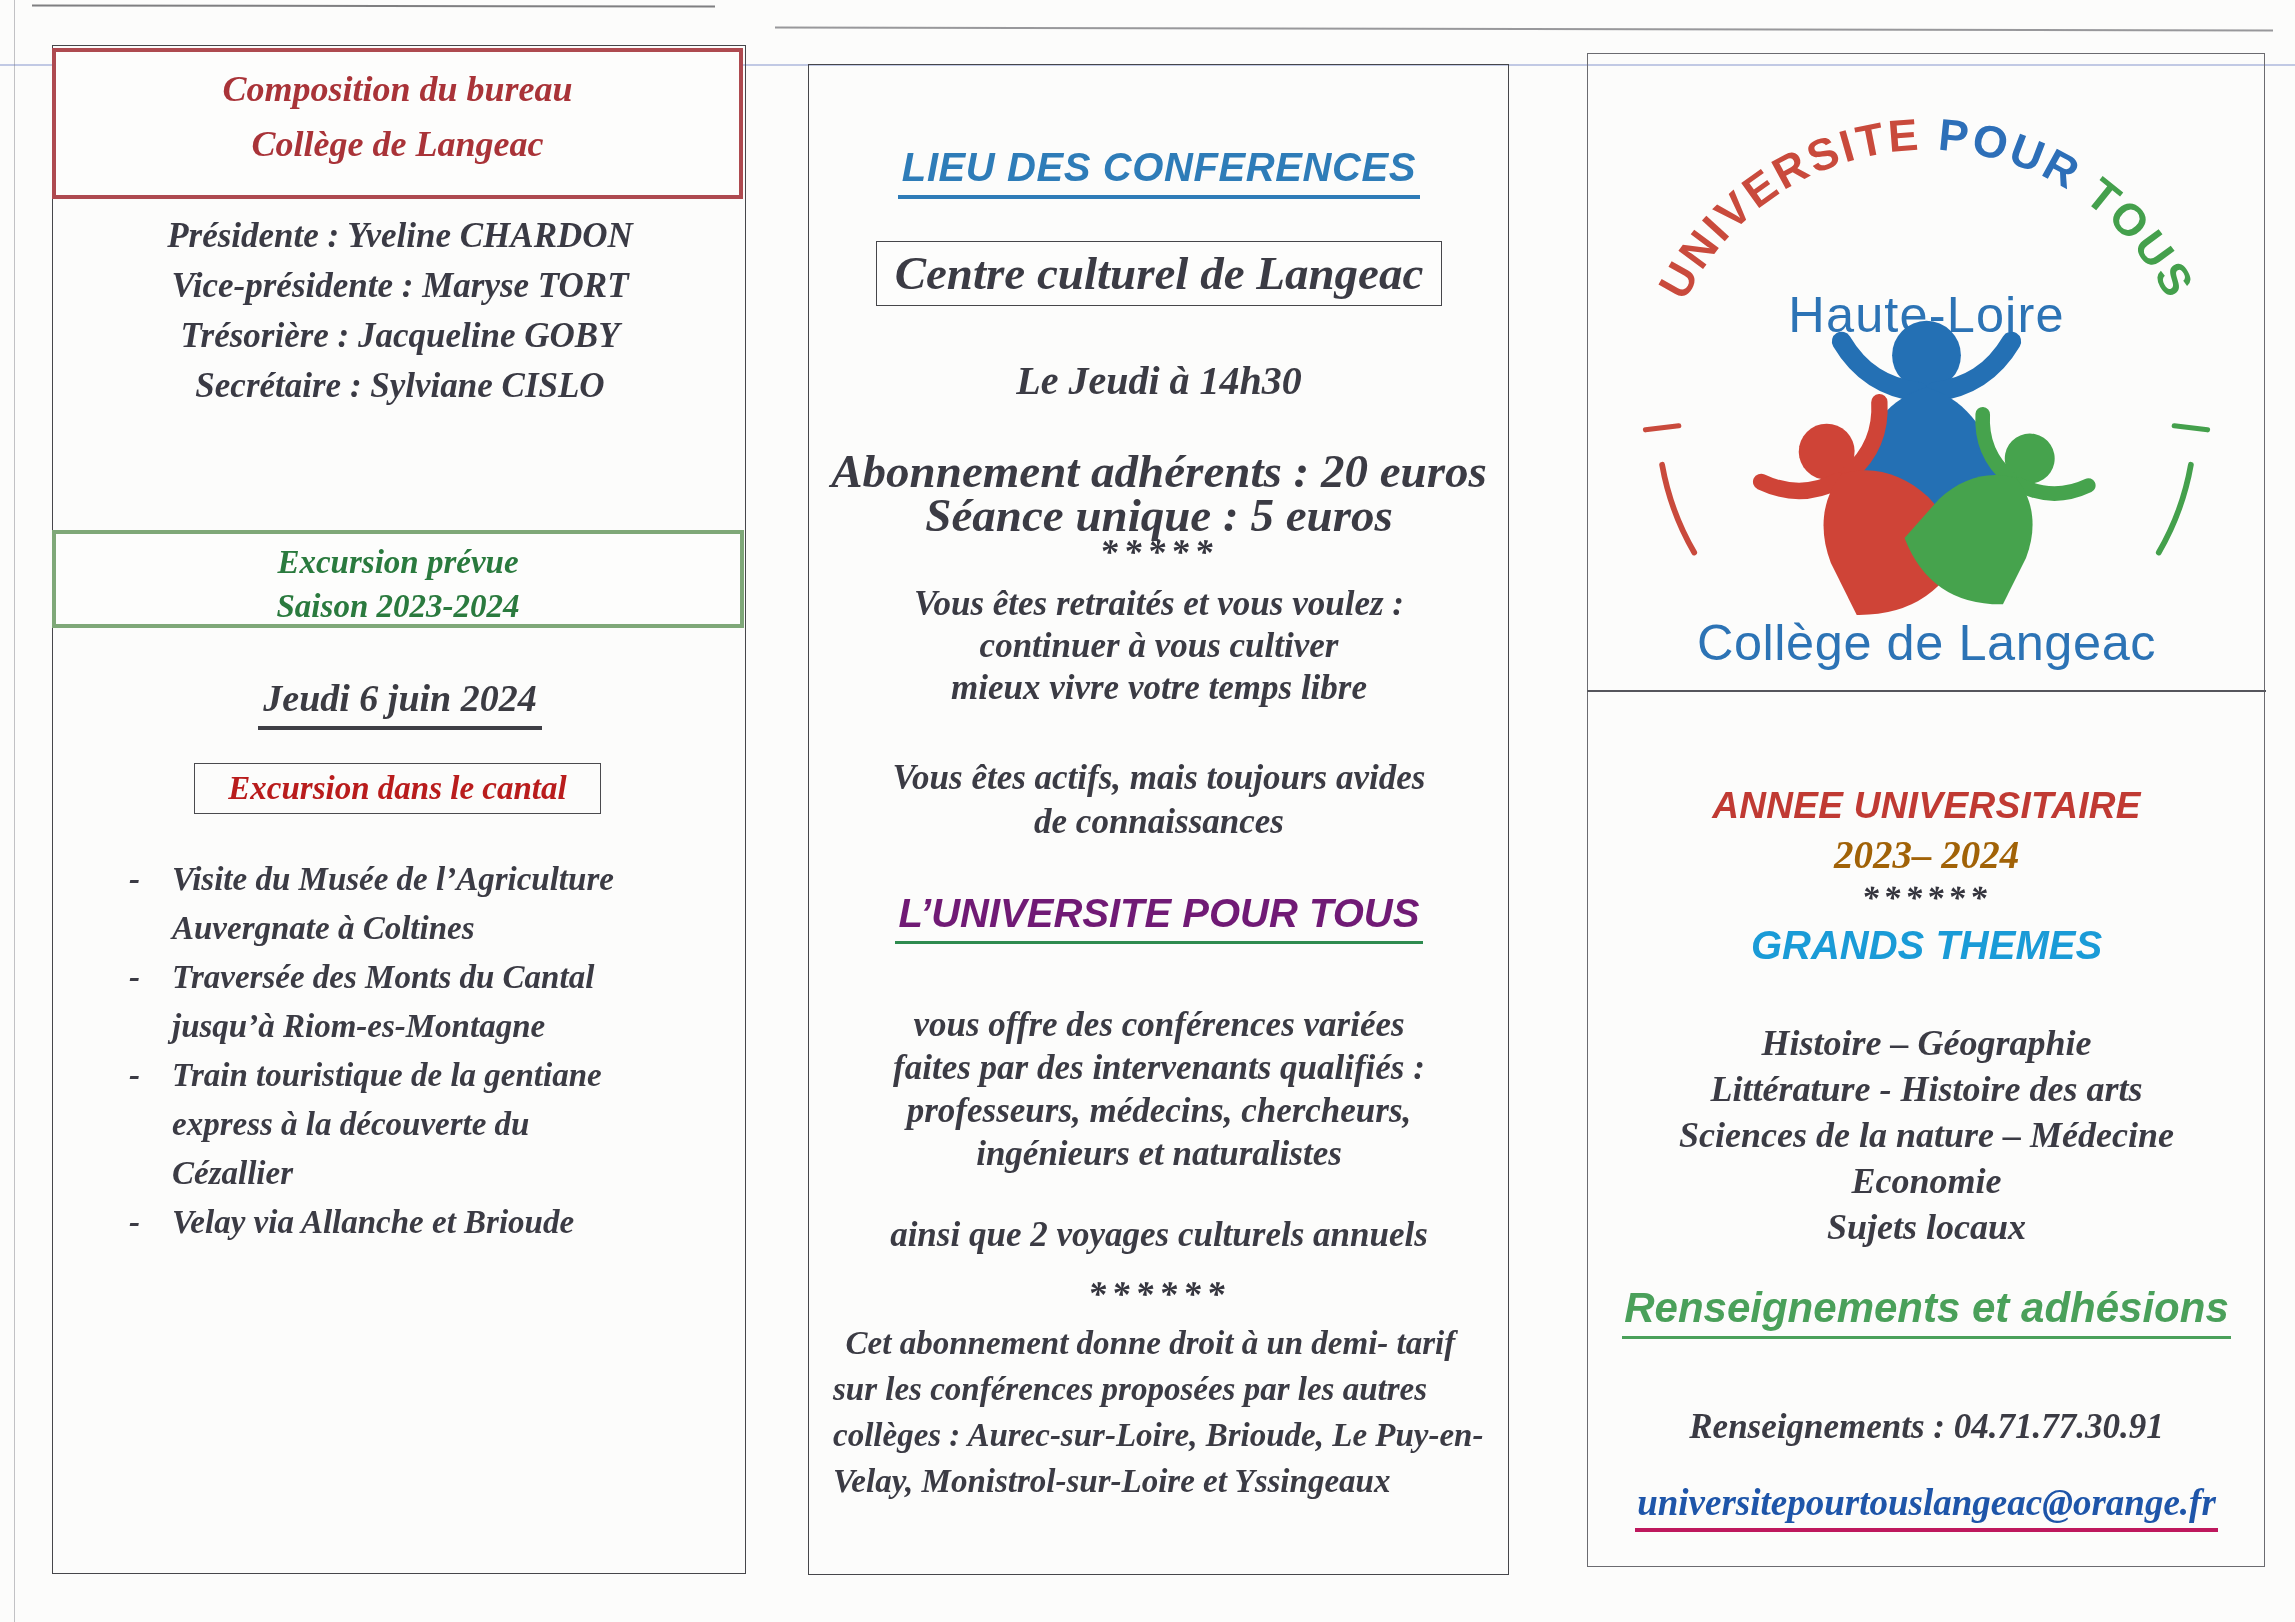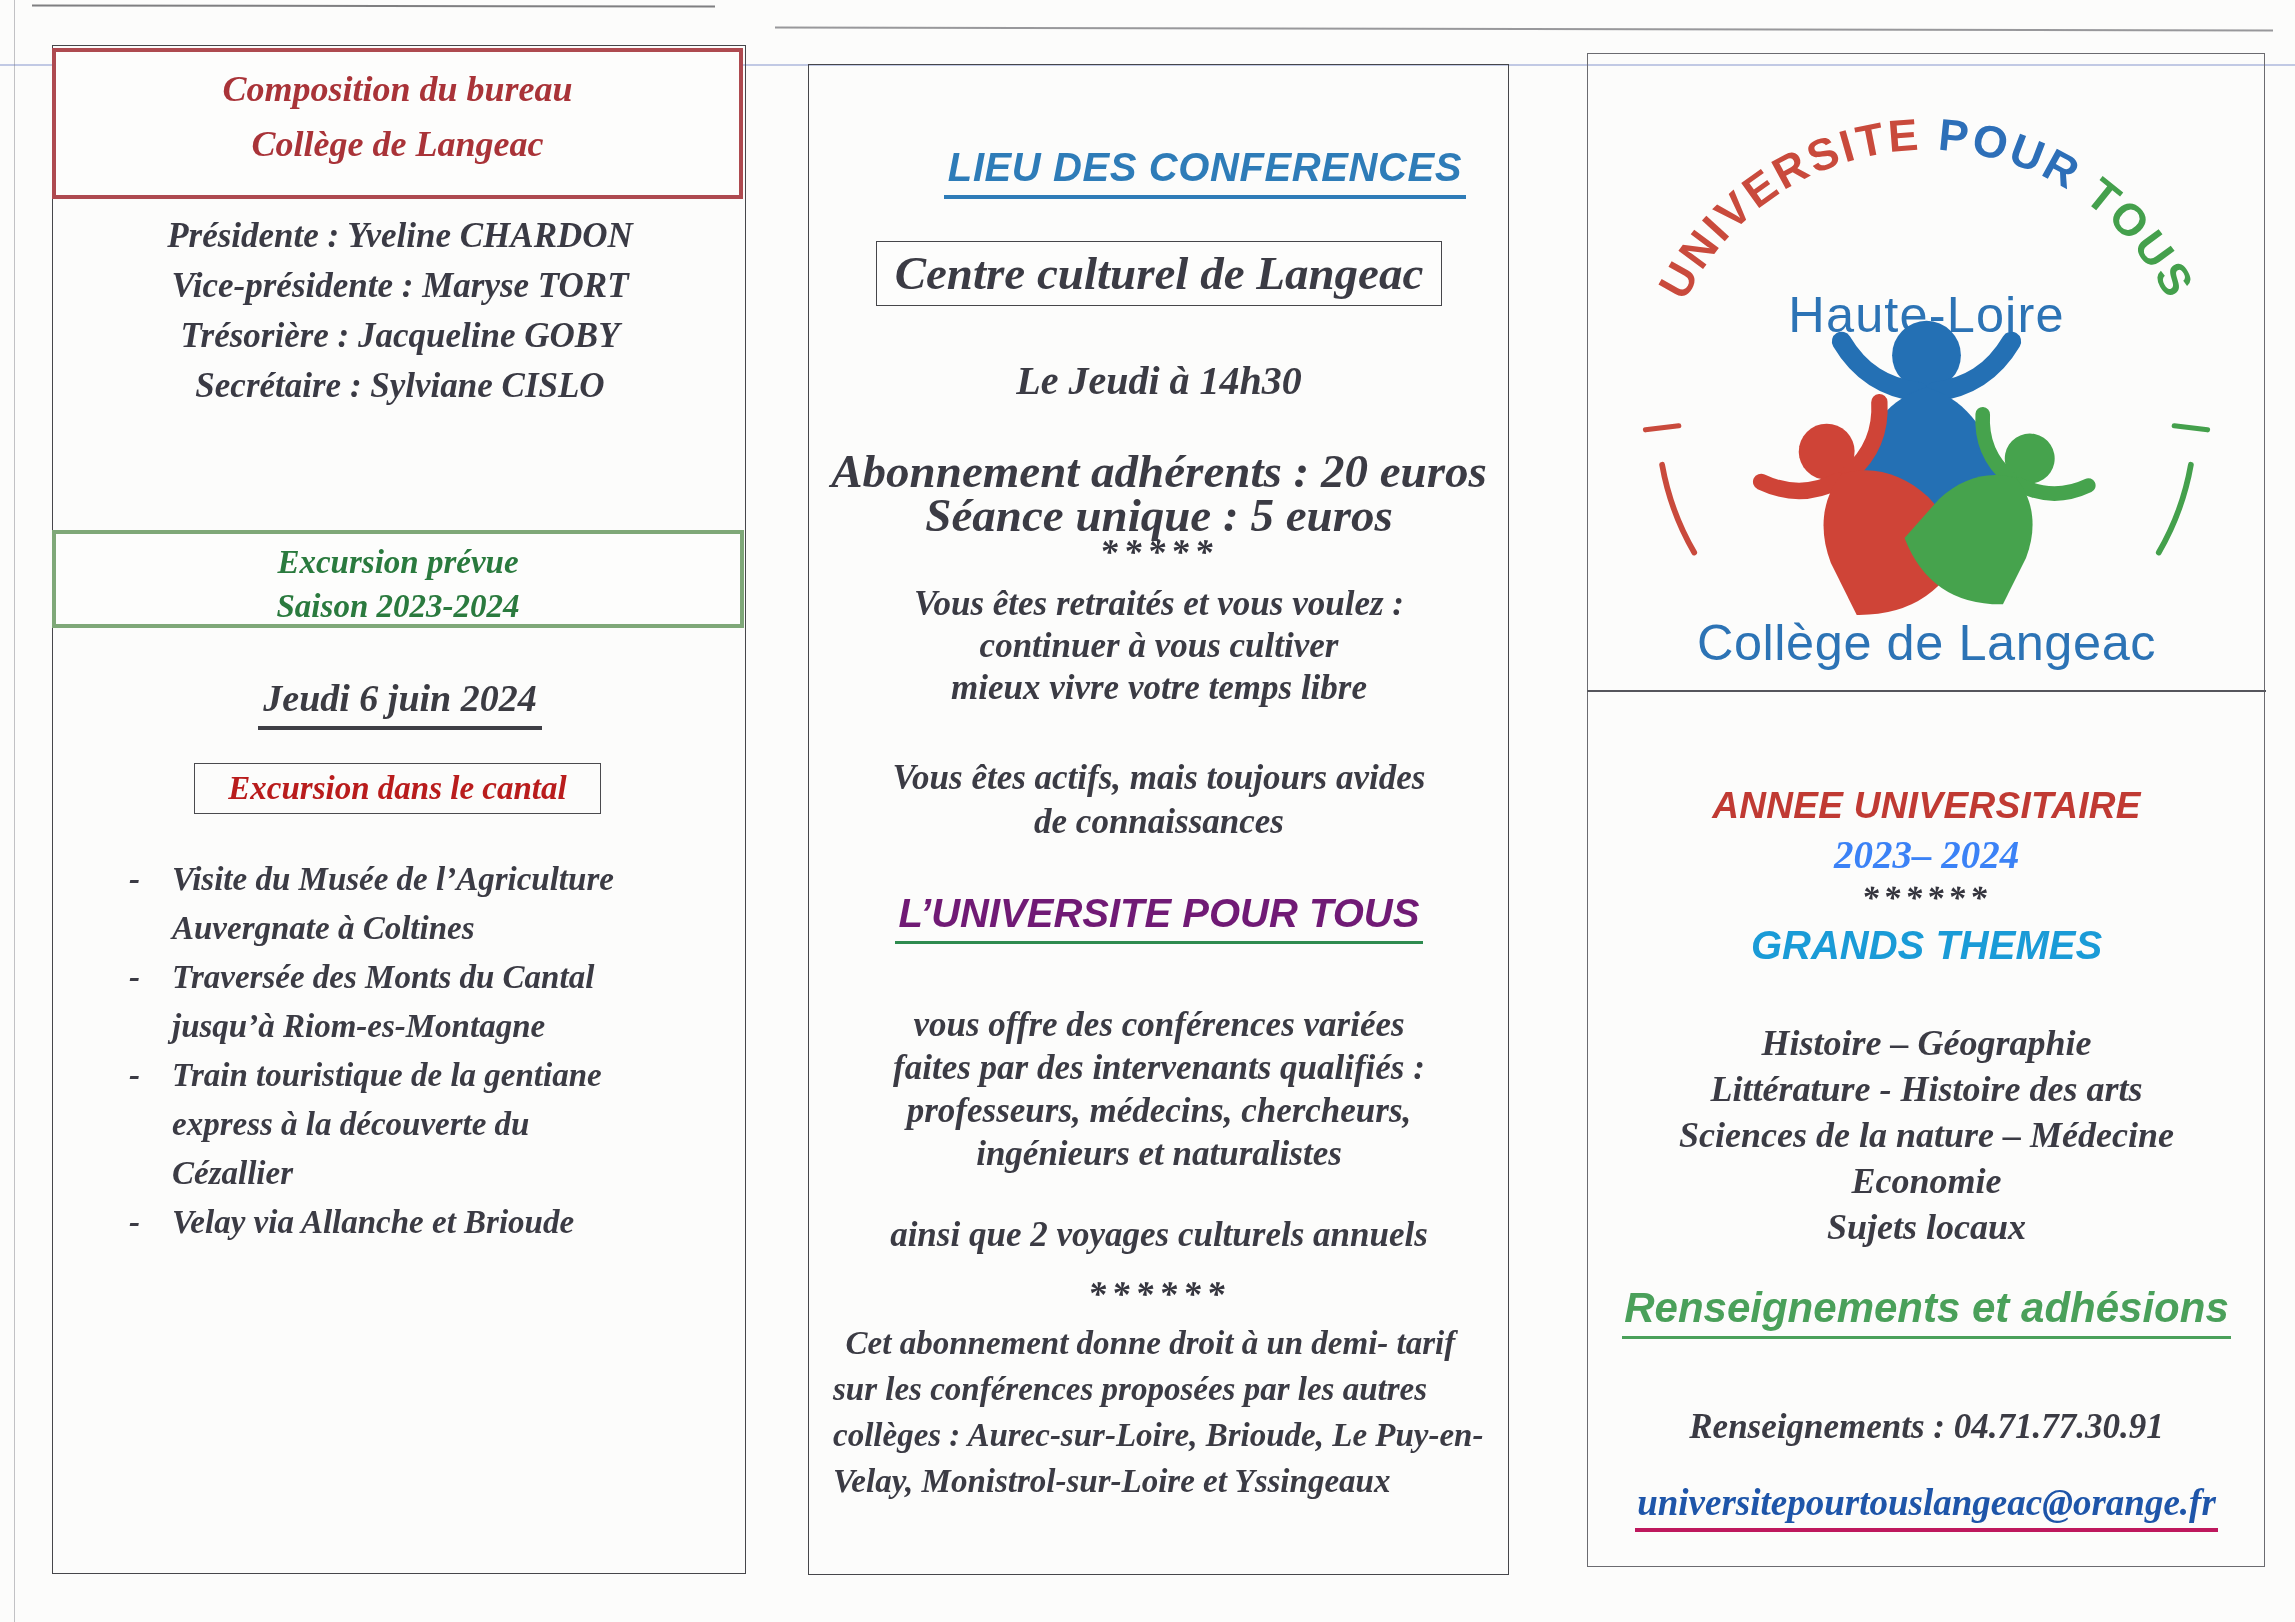--- a/index.html
+++ b/index.html
@@ -30,40 +30,40 @@
   .date-heading{left:52px;top:676px;width:696px;font-size:38px;color:#3b3b42;}
   .date-heading .ul{border-bottom:4px solid #3f3f45;padding:0 5.7px 6.9px 5.7px;}
   .cantalbox{left:194px;top:763px;width:405px;height:49px;border:1.7px solid #4a4a4e;
              font-size:33px;line-height:49px;color:#b91c1c;}
   .xlist{left:129px;top:855px;width:617px;font-size:33px;line-height:49px;color:#3b3b44;}
   .xitem{display:flex;align-items:flex-start;}
   .xdash{width:43px;flex:0 0 43px;}
   .xtext{flex:1;}
   
   .mid{left:808px;width:702px;}
-  .m-heading{top:145px;font-size:40px;color:#2e7cb8;letter-spacing:0.6px;padding-left:46px;}
+  .m-heading{top:145px;font-size:40px;color:#2e7cb8;letter-spacing:0.6px;}
   .m-heading .ul{border-bottom:4px solid #2e7cb8;padding:0 3.4px 5.7px 3.4px;}
   .venuebox{left:876px;top:241px;width:564px;height:63px;border:1.7px solid #46464a;
             font-size:47px;line-height:63px;color:#3b3b44;background:#fdfdfc;}
   .m-schedule{top:357px;font-size:40px;}
   .m-pricing{top:449px;font-size:47px;line-height:44px;}
   .m-stars1{top:531px;font-size:36px;letter-spacing:5.7px;color:#35353e;}
   .m-retired{top:583px;font-size:35px;line-height:42px;}
   .m-active{top:756px;font-size:35px;line-height:44px;}
   .m-upt{top:891px;font-size:40px;color:#701a75;}
   .m-upt .ul{border-bottom:3.4px solid #2e8b4f;padding:0 3.4px 5.7px 3.4px;}
   .m-offer{top:1003px;font-size:35px;line-height:43px;}
   .m-voyages{top:1215px;font-size:35px;}
   .m-stars2{top:1273px;font-size:36px;letter-spacing:5.7px;color:#35353e;}
   .m-footnote{left:833px;top:1320px;width:666px;font-size:33px;line-height:46px;text-align:left;}
   .m-footnote .indent{text-indent:12.6px;}
   
   .rgt{left:1587px;width:679px;}
   .r-annee1{top:785px;font-size:37px;color:#c03a33;letter-spacing:0.3px;}
-  .r-annee2{top:832px;font-size:39px;color:#3b82f6;}
+  .r-annee2{top:832px;font-size:39px;color:#a16207;}
   .r-stars{top:879px;font-size:34px;letter-spacing:4.6px;color:#35353e;}
   .r-grands{top:923px;font-size:40px;color:#1a9bd7;}
   .r-themes{top:1020px;font-size:36px;line-height:46px;}
   .r-contact{top:1284px;font-size:42px;color:#4aa05a;}
   .r-contact .ul{border-bottom:3.4px solid #4aa05a;padding:0 2.3px 4.6px 2.3px;}
   .r-phone{top:1407px;font-size:35px;font-family:Liberation Serif, serif;}
   .r-email{top:1481px;font-size:37px;color:#1e55a9;}
   .r-email .ul{border-bottom:4px solid #be185d;padding:0 2.3px 4.6px 2.3px;}
   svg text{font-family:"Liberation Sans", sans-serif;}
 </style>

